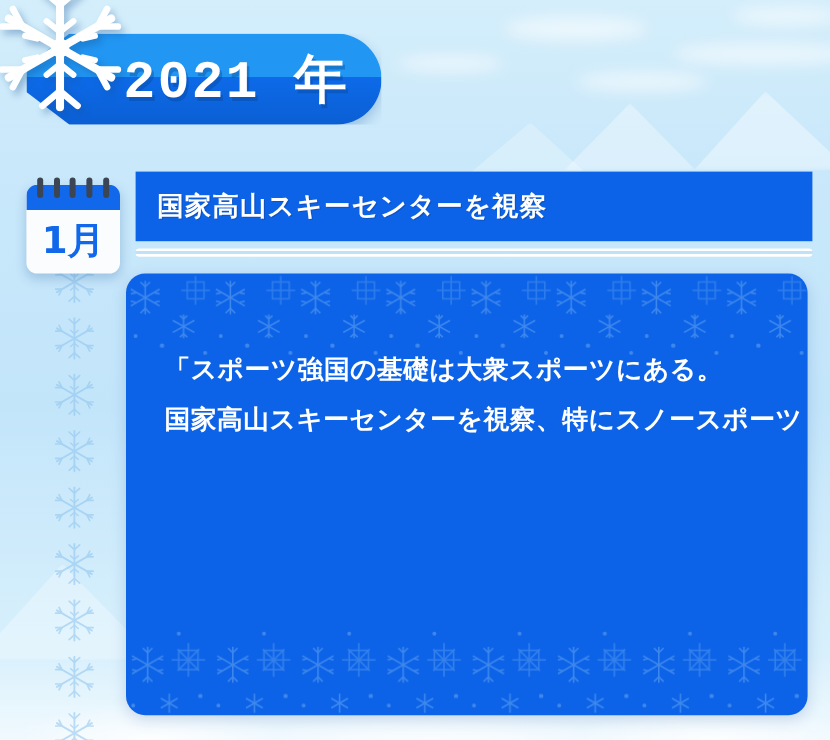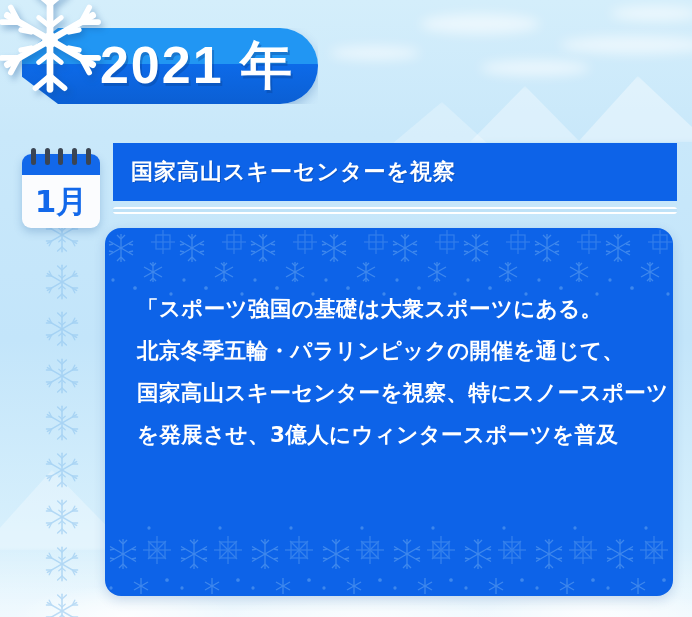--- a/index.html
+++ b/index.html
@@ -86,25 +86,25 @@
   }
   .year-text {
     position: absolute;
     inset: 0;
     display: flex;
     align-items: center;
     justify-content: center;
     padding-left: 54px;
     box-sizing: border-box;
     color: #ffffff;
-    font-size: 52px;
+    font-size: 44px;
     font-weight: bold;
     letter-spacing: 2px;
     text-shadow: 2px 3px 0 rgba(8,62,140,0.35);
-    font-family: Liberation Sans, sans-serif;
+    font-family: Liberation Mono, monospace;
   }
   .year-flake {
     position: absolute;
     left: -6px;
     top: -16px;
     width: 112px;
     height: 112px;
     z-index: 4;
     filter: drop-shadow(3px 4px 3px rgba(20,80,150,0.35));
   }
@@ -614,23 +614,21 @@
               <circle cx="66" cy="66" r="1" fill="#8fc4f5"></circle>
             </g>
           </pattern>
         </defs>
         <rect width="568" height="76" fill="url(#pt)"></rect>
       </svg>
     </div>
 
     <div class="quote-text">
       <p>「スポーツ強国の基礎は大衆スポーツにある。</p>
-      <p>北京冬季五輪・パラリンピックの開催を通じて、</p>
       <p>国家高山スキーセンターを視察、特にスノースポーツ</p>
-      <p>を発展させ、3億人にウィンタースポーツを普及</p>
     </div>
 
     <div class="quote-pattern bottom">
       <svg viewBox="0 0 568 76" preserveAspectRatio="none">
         <defs>
           <pattern id="pb" width="71" height="76" patternUnits="userSpaceOnUse">
             <g stroke="#8fc4f5" stroke-width="1.3" fill="none" opacity="0.9">
               <g transform="translate(18,34)">
                 <line x1="0" y1="-15" x2="0" y2="15"></line>
                   <line x1="-13" y1="-7.5" x2="13" y2="7.5"></line>

